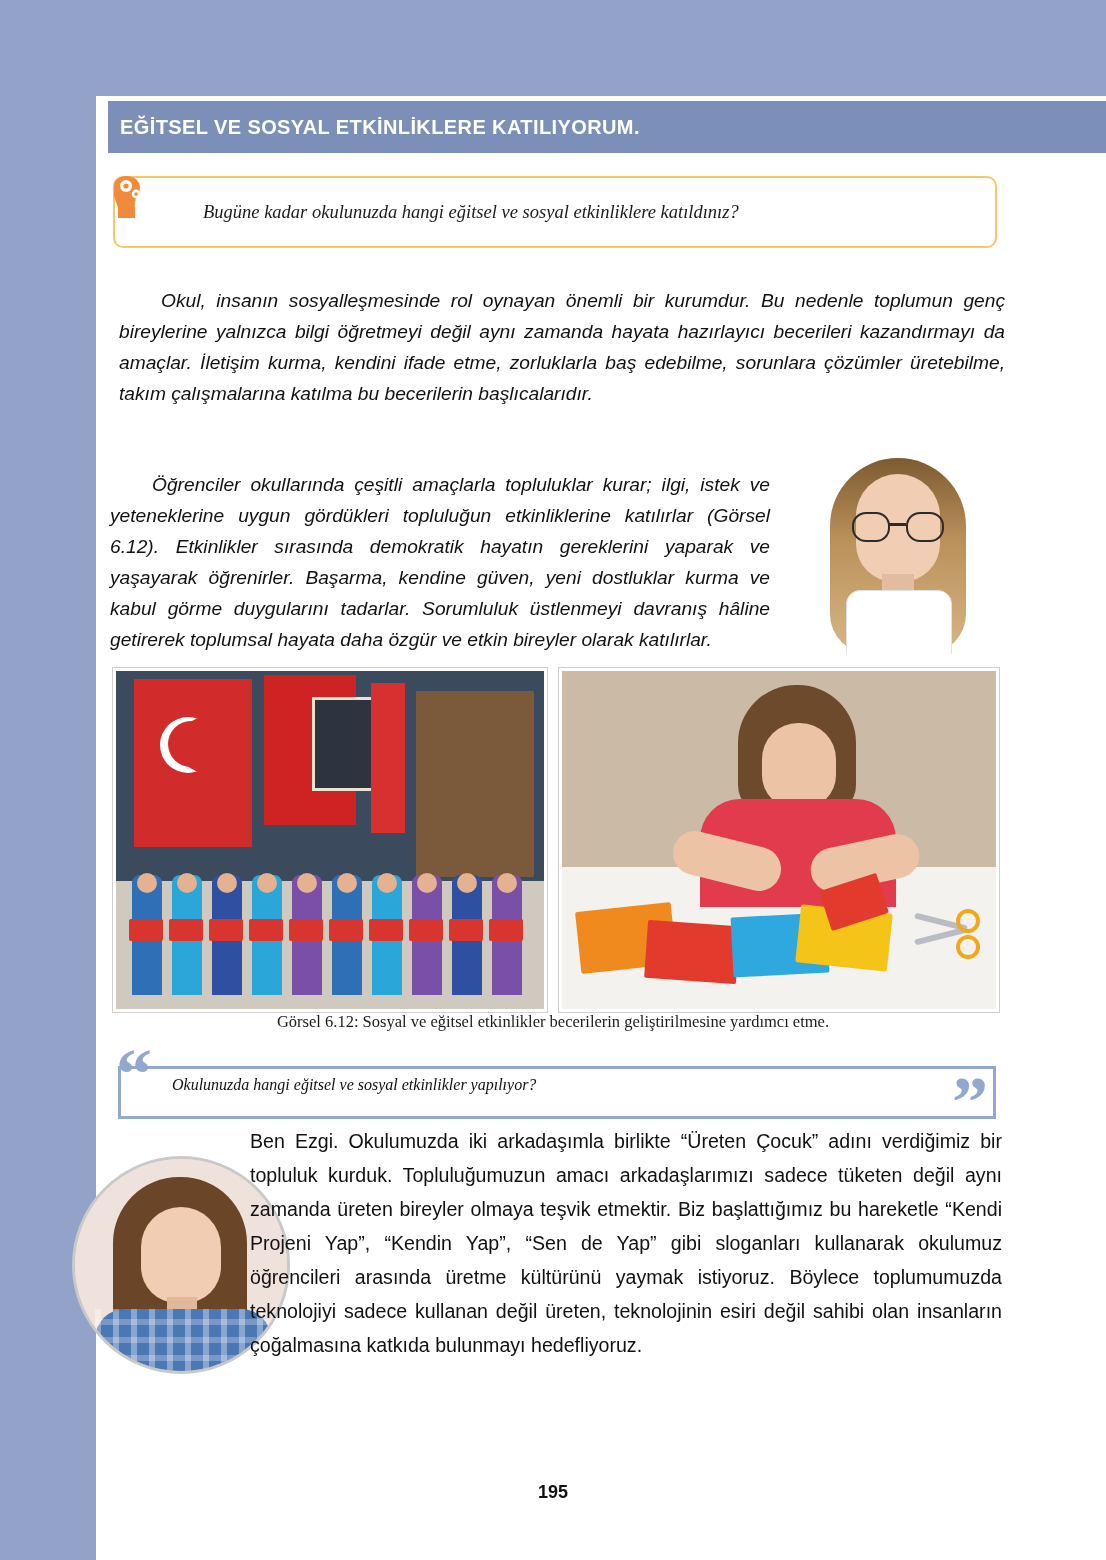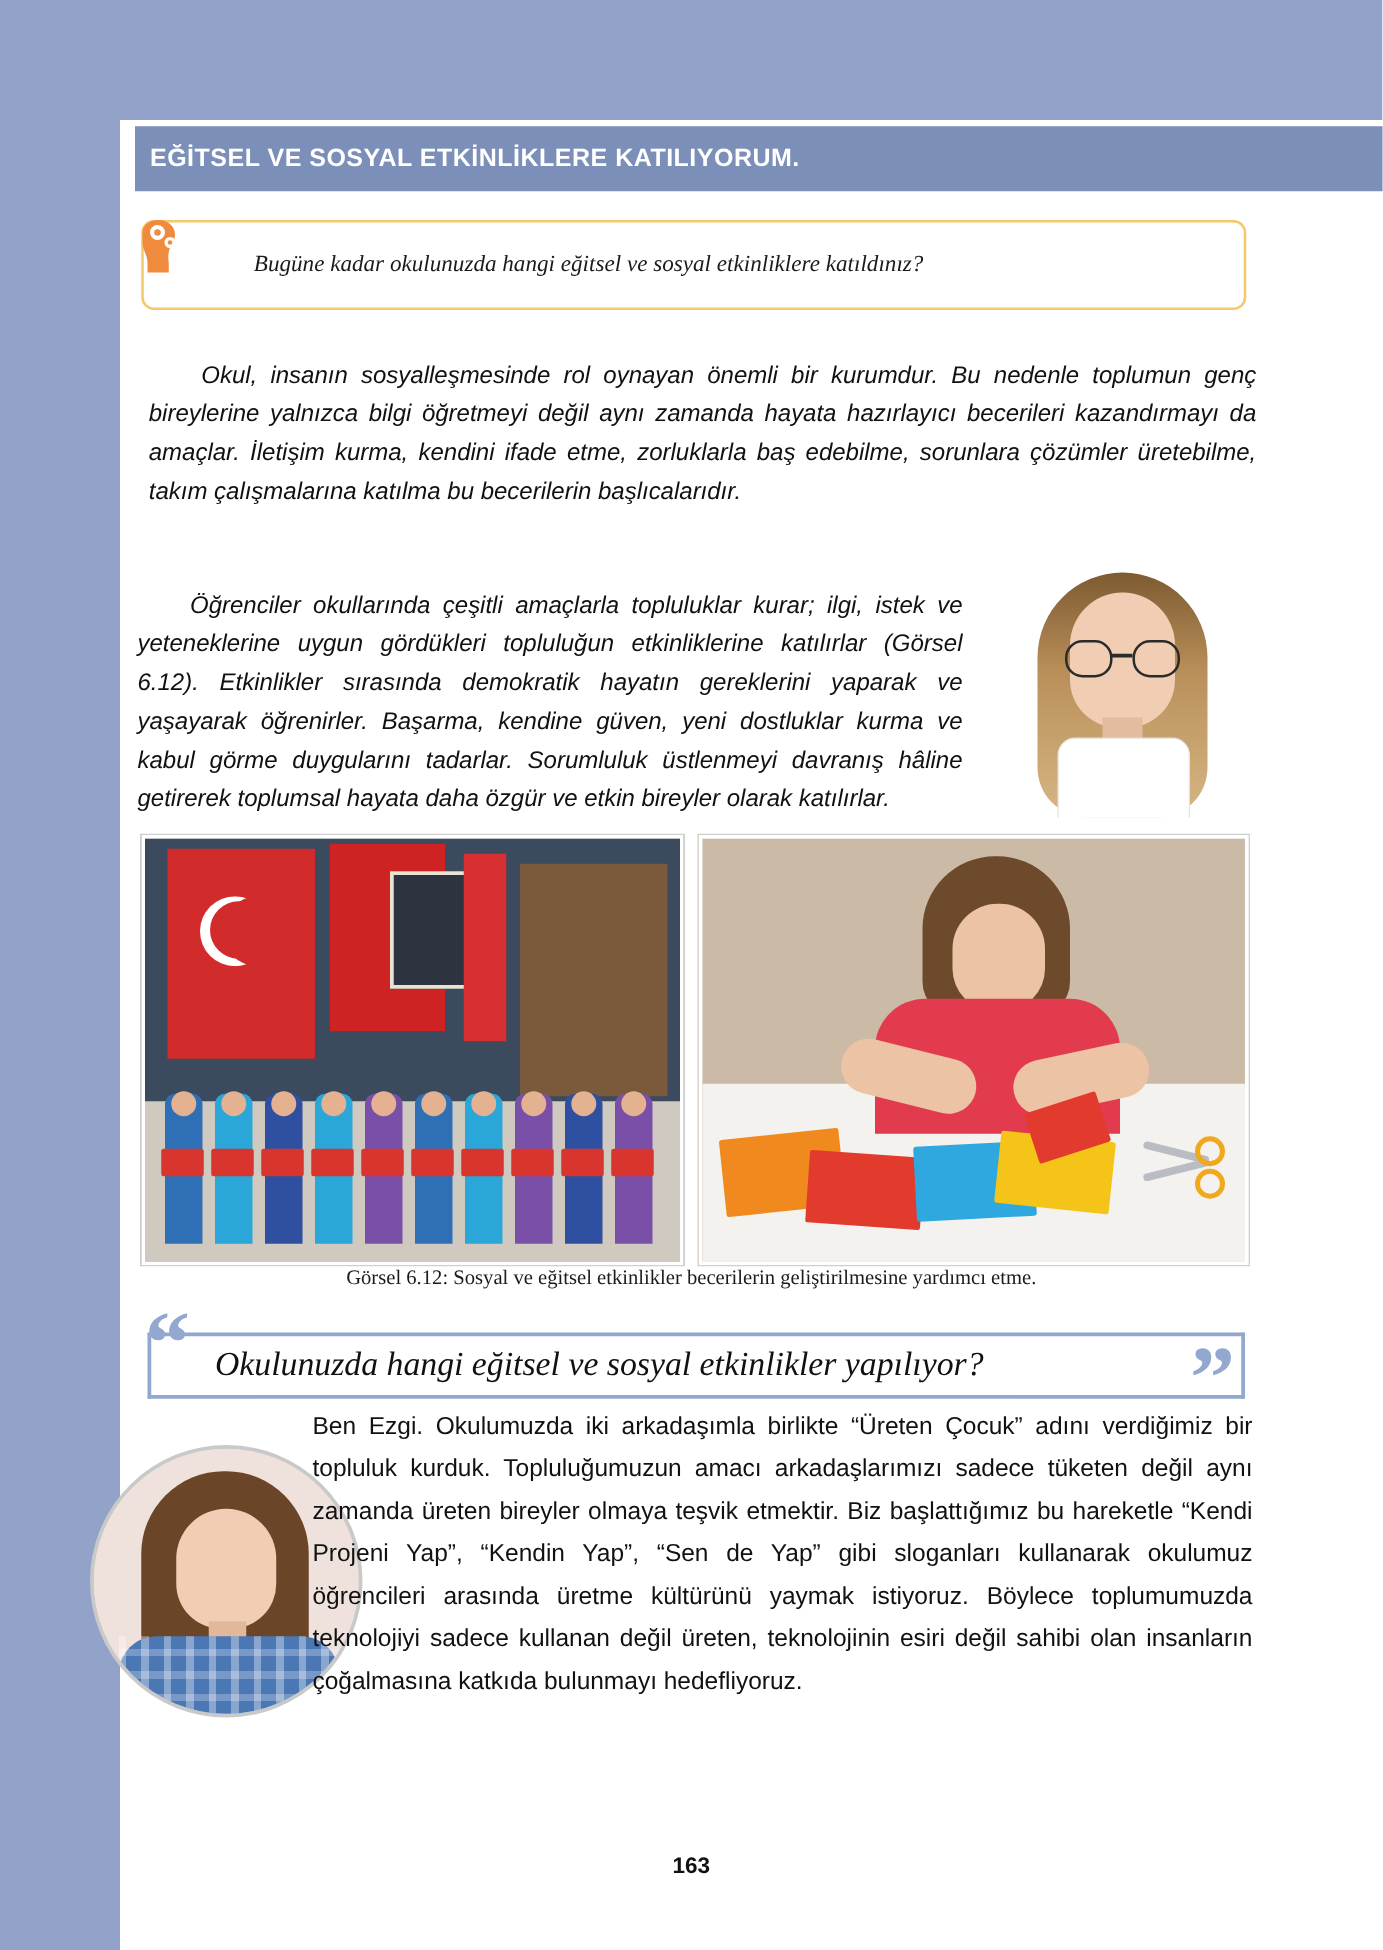--- a/index.html
+++ b/index.html
@@ -315,21 +315,21 @@
     font-weight: bold;
   }
   .quote-open { left: 6px; top: -8px; }
   .quote-close { left: 842px; top: 20px; }
   .quote-text {
     position: absolute;
     left: 62px;
     top: 30px;
     font-family: "Liberation Serif", serif;
     font-style: italic;
-    font-size: 27px;
+    font-size: 16px;
     color: #111111;
     text-align: right;
   }
 
   
   .avatar {
     position: absolute;
     left: 72px;
     top: 1156px;
     width: 212px;
@@ -500,13 +500,13 @@
 <div class="avatar">
   <div class="a-bg"></div>
   <div class="a-hair"></div>
   <div class="a-face"></div>
   <div class="a-neck"></div>
   <div class="a-shirt"></div>
   <div class="a-check-1"></div>
 </div>
 <div class="testimonial">Ben Ezgi. Okulumuzda iki arkadaşımla birlikte “Üreten Çocuk” adını verdiğimiz bir topluluk kurduk. Topluluğumuzun amacı arkadaşlarımızı sadece tüketen değil aynı zamanda üreten bireyler olmaya teşvik etmektir. Biz başlattığımız bu hareketle “Kendi Projeni Yap”, “Kendin Yap”, “Sen de Yap” gibi sloganları kullanarak okulumuz öğrencileri arasında üretme kültürünü yaymak istiyoruz. Böylece toplumumuzda teknolojiyi sadece kullanan değil üreten, teknolojinin esiri değil sahibi olan insanların çoğalmasına katkıda bulunmayı hedefliyoruz.</div>
 
-<div class="page-number">163</div>
+<div class="page-number">195</div>
 
 </body></html>

